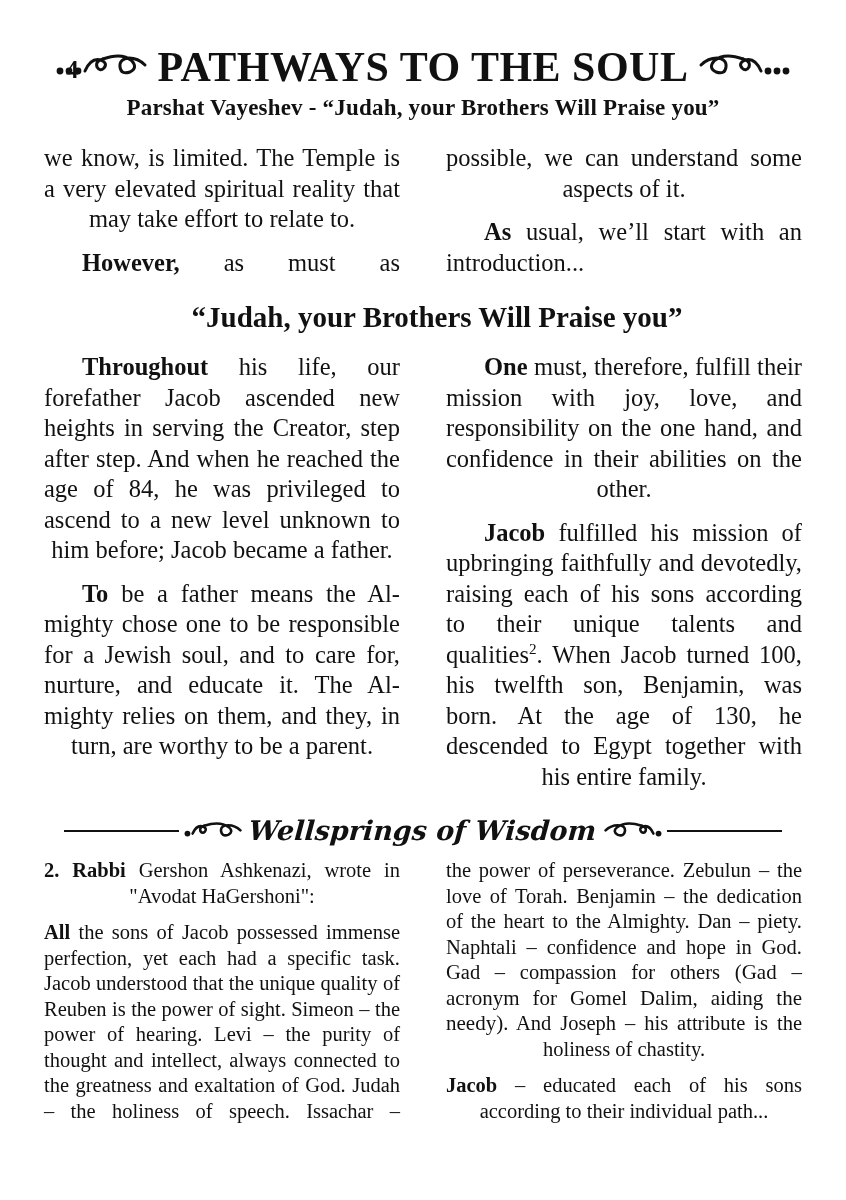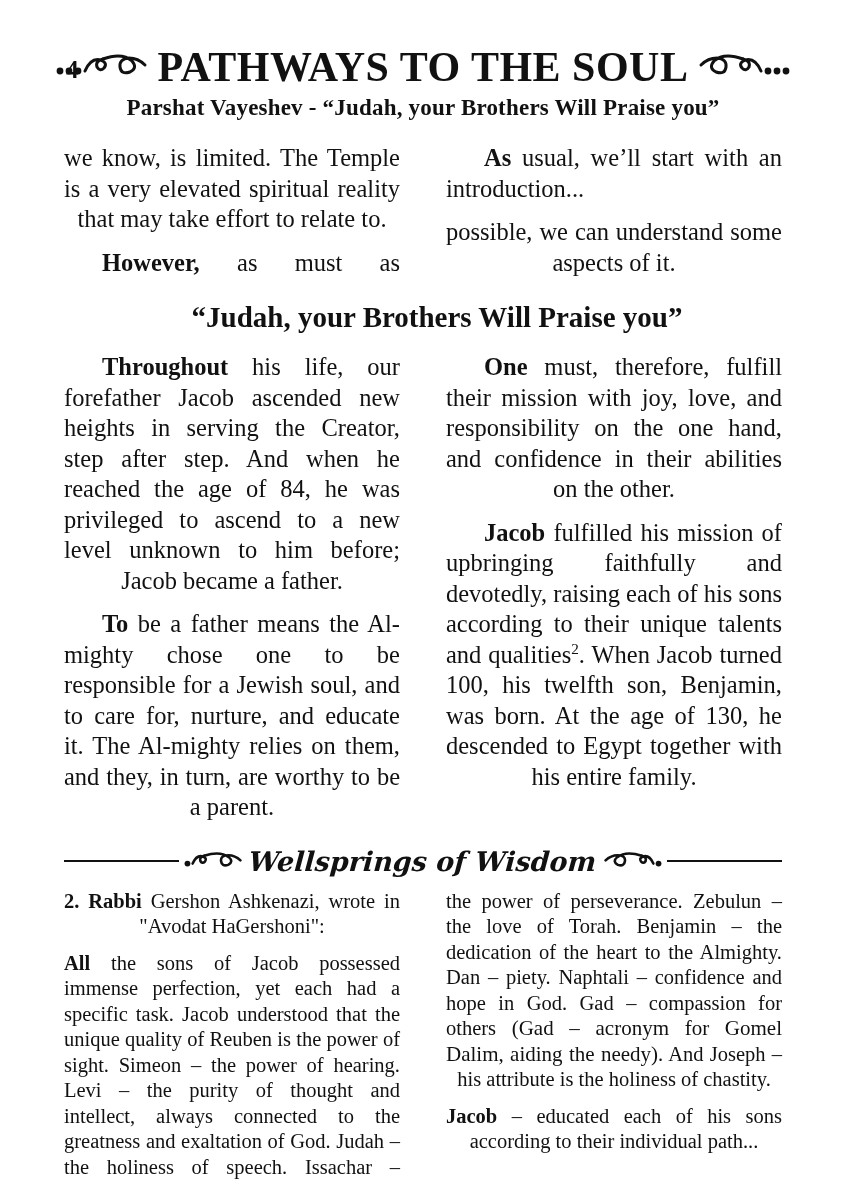--- a/index.html
+++ b/index.html
@@ -30,21 +30,21 @@
     margin:0; white-space:nowrap;
   }
   .orn{ display:block; }
   .orn.flip{ transform:scaleX(-1); }
   .subtitle{
     text-align:center; font-weight:700; font-size:23px;
     margin-top:7px; letter-spacing:.2px;
   }
   
   .cols{
-    display:flex; gap:46px; padding:0 64px;
+    display:flex; gap:46px; padding:0 44px;
   }
   .col{ flex:1; min-width:0; }
   p.para{
     margin:0 0 13px 0;
     font-size:24.5px; line-height:30.5px;
     text-align:justify;
   }
   p.para.indent{ text-indent:38px; }
   p.para.last-center{ text-align-last:center; }
   p.para.last-justify{ text-align-last:justify; }
@@ -102,22 +102,22 @@
     </div>
     <div class="subtitle">Parshat Vayeshev - “Judah, your Brothers Will Praise you”</div>
   </div>
 
   <div class="cols intro">
     <div class="col">
         <p class="para last-center"><span>we know, is limited. The Temple is a very elevated spiritual reality that may take effort to relate to.</span></p>
         <p class="para last-justify indent"><span class="b">However,</span><span> as must as</span></p>
       </div>
     <div class="col">
+        <p class="para last-center"><span>possible, we can understand some aspects of it.</span></p>
         <p class="para last-left indent"><span class="b">As</span><span> usual, we’ll start with an introduction...</span></p>
-        <p class="para last-center"><span>possible, we can understand some aspects of it.</span></p>
       </div>
   </div>
 
   <h2 class="section-heading">“Judah, your Brothers Will Praise you”</h2>
 
   <div class="cols main">
     <div class="col">
         <p class="para last-center indent"><span class="b">Throughout</span><span> his life, our forefather Jacob ascended new heights in serving the Creator, step after step. And when he reached the age of 84, he was privileged to ascend to a new level unknown to him before; Jacob became a father.</span></p>
         <p class="para last-center indent"><span class="b">To</span><span> be a father means the Al-mighty chose one to be responsible for a Jewish soul, and to care for, nurture, and educate it. The Al-mighty relies on them, and they, in turn, are worthy to be a parent.</span></p>
       </div>

